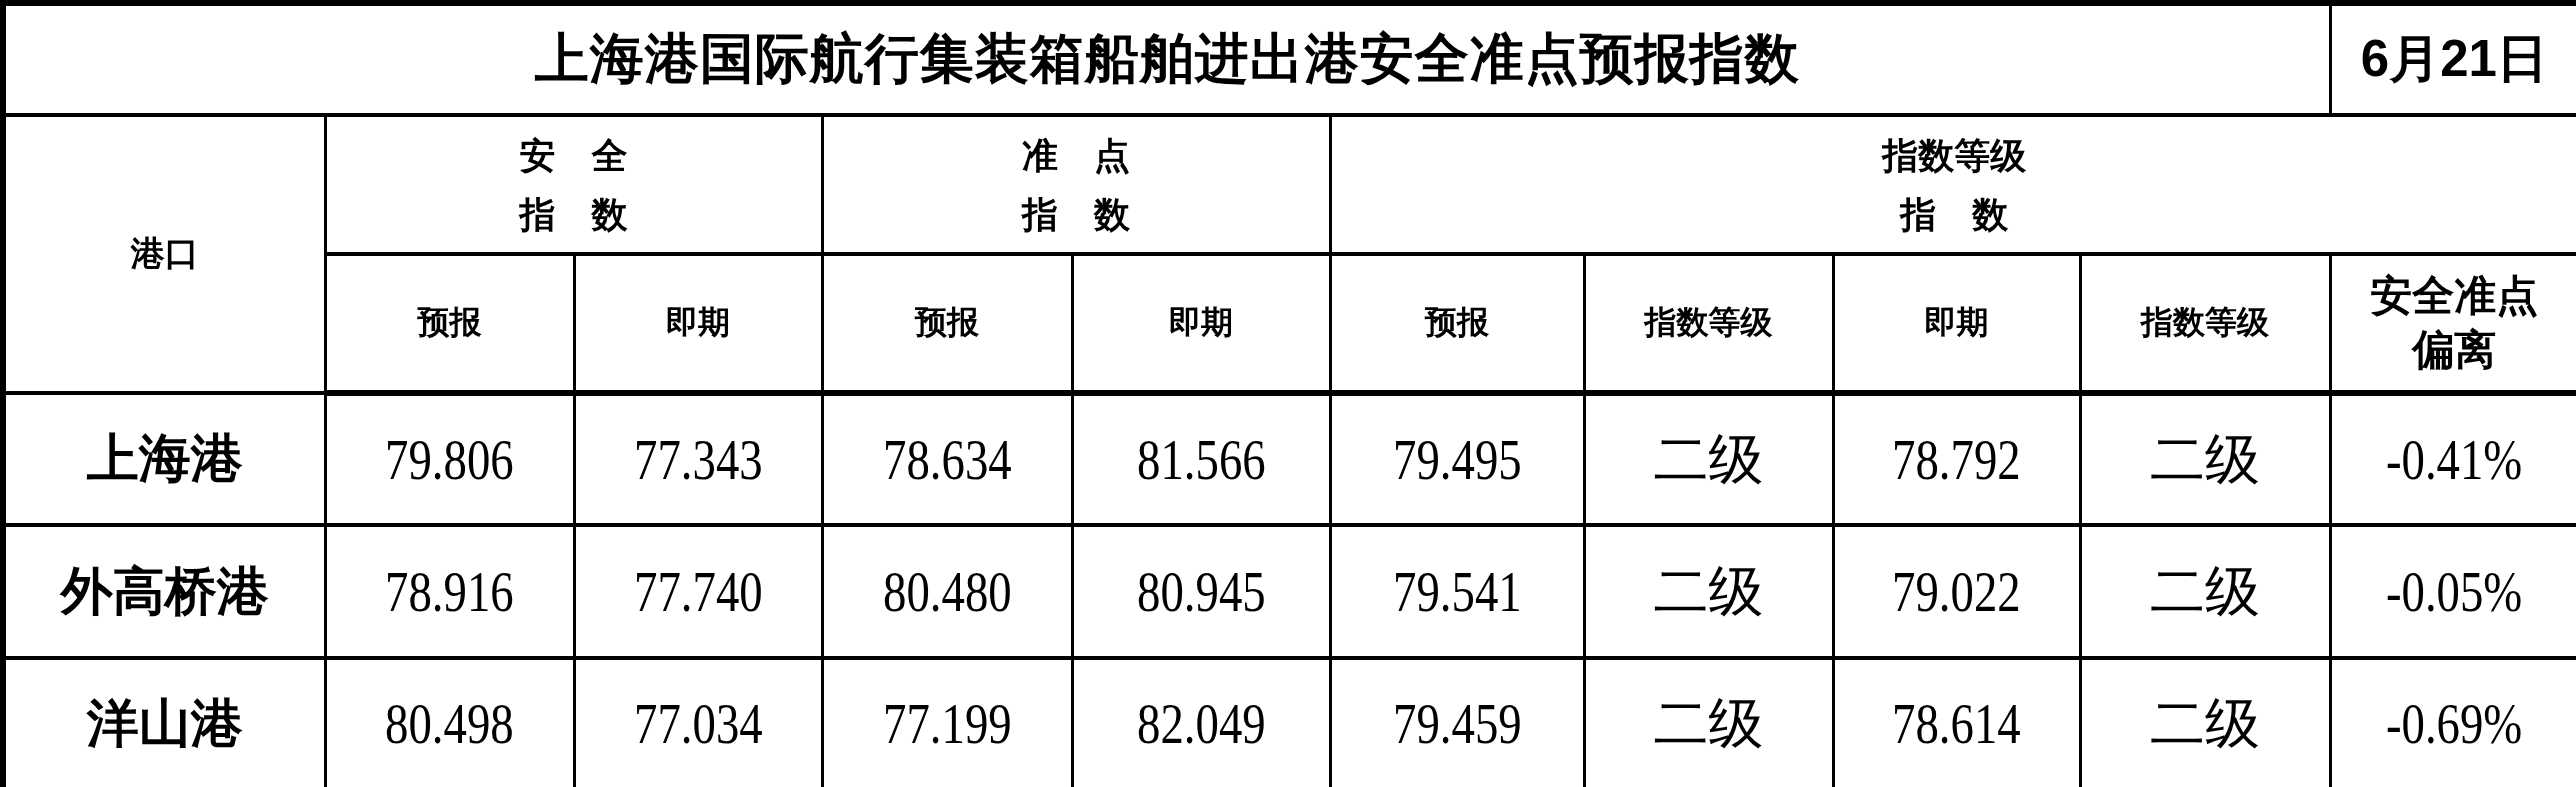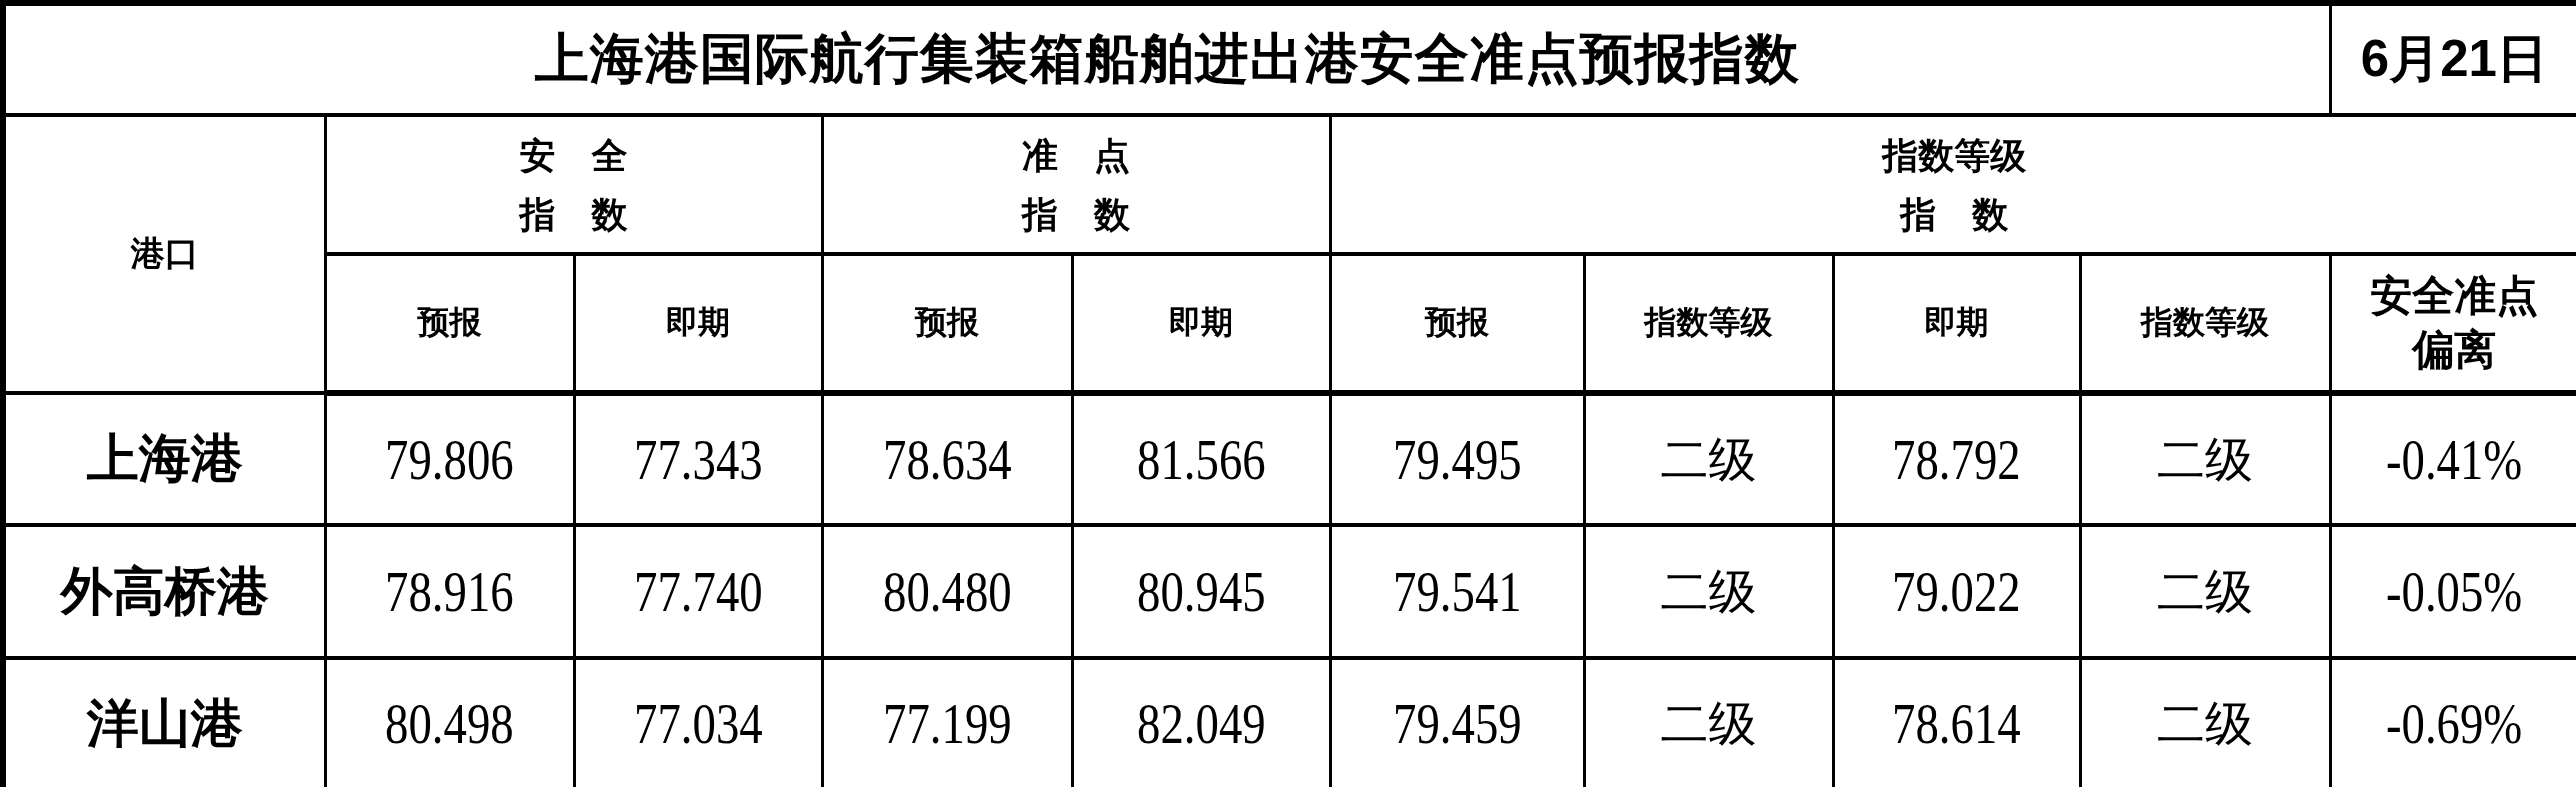--- a/index.html
+++ b/index.html
@@ -71,21 +71,21 @@
   }
   .num{
     display:inline-block;
     font-size:57px;
     font-weight:400;
     transform:scaleX(0.82);
     transform-origin:center center;
     white-space:nowrap;
   }
   .grade-cell{
-    font-size:48px;
+    font-size:55px;
     font-weight:400;
   }
 </style>
 </head>
 <body>
 
 <div class="sheet">
   <table class="index-table">
     <colgroup>
       <col style="width:322px">

